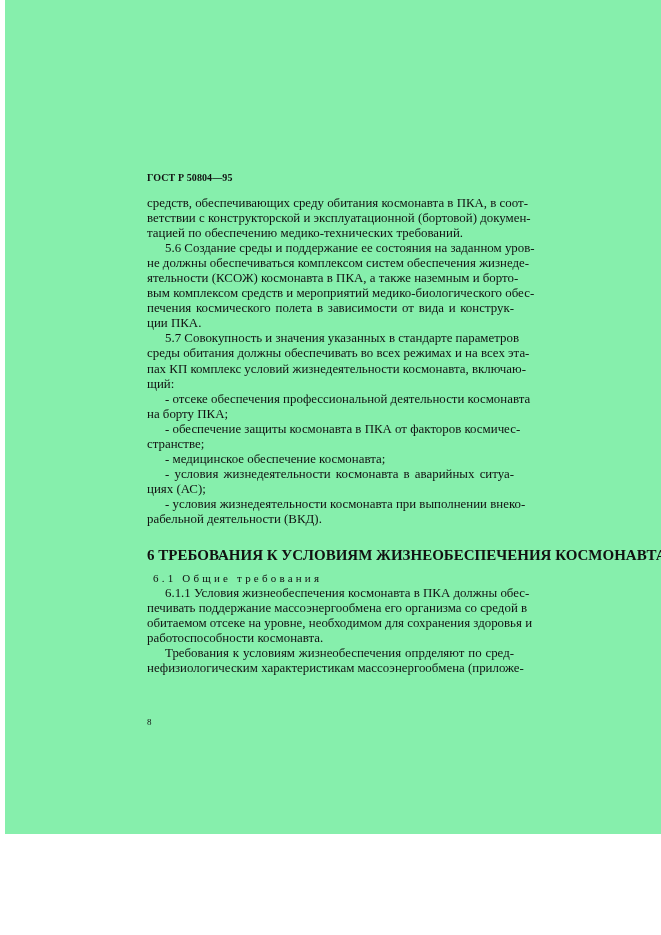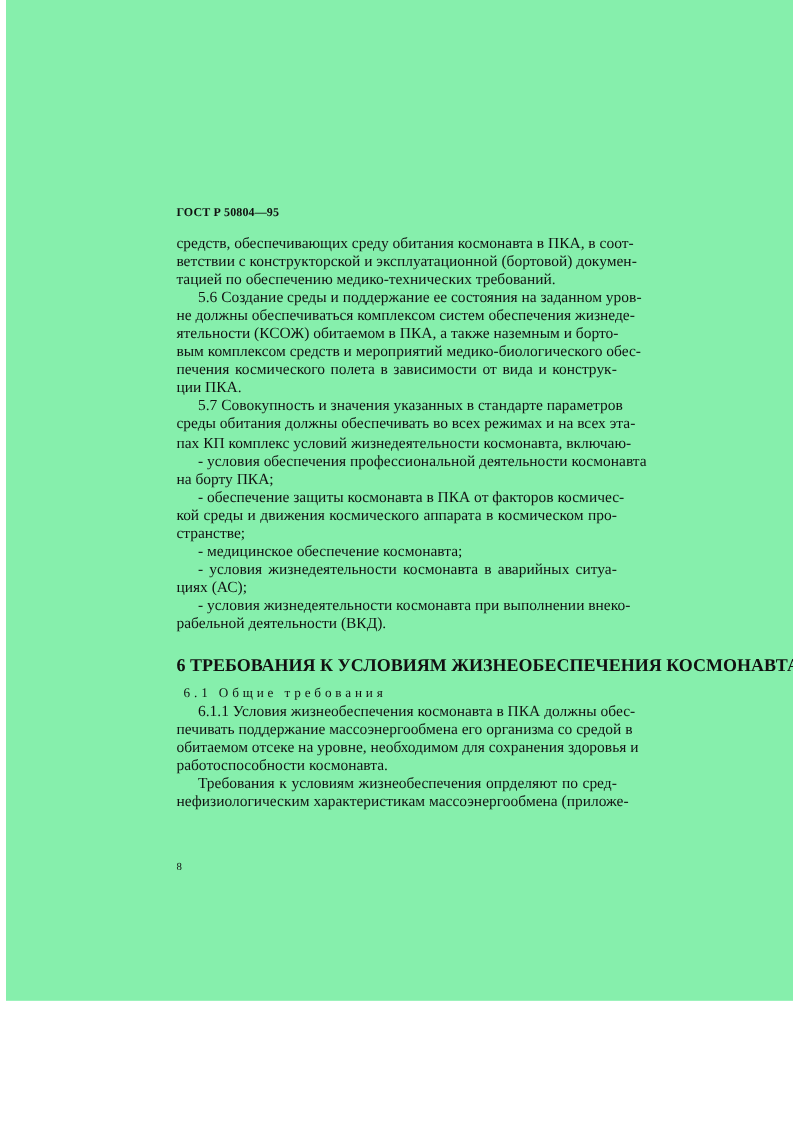--- a/index.html
+++ b/index.html
@@ -27,39 +27,39 @@
 
       <div class="p">
         <span class="line">средств, обеспечивающих среду обитания космонавта в ПКА, в соот-</span>
         <span class="line">ветствии с конструкторской и эксплуатационной (бортовой) докумен-</span>
         <span class="line last">тацией по обеспечению медико-технических требований.</span>
       </div>
 
       <div class="p">
         <span class="line" style="padding-left:18px">5.6 Создание среды и поддержание ее состояния на заданном уров-</span>
         <span class="line">не должны обеспечиваться комплексом систем обеспечения жизнеде-</span>
-        <span class="line">ятельности (КСОЖ) обитаемом в ПКА, а также наземным и борто-</span>
+        <span class="line">ятельности (КСОЖ) космонавта в ПКА, а также наземным и борто-</span>
         <span class="line">вым комплексом средств и мероприятий медико-биологического обес-</span>
         <span class="line">печения космического полета  в зависимости  от вида  и  конструк-</span>
         <span class="line last">ции ПКА.</span>
       </div>
 
       <div class="p">
         <span class="line" style="padding-left:18px">5.7 Совокупность и значения указанных  в стандарте параметров</span>
         <span class="line">среды обитания должны обеспечивать во всех режимах и на всех эта-</span>
         <span class="line">пах КП комплекс условий жизнедеятельности космонавта, включаю-</span>
+        <span class="line last">щий:</span>
       </div>
 
       <div class="p">
-        <span class="line" style="padding-left:18px">- условия обеспечения профессиональной деятельности космонавта</span>
+        <span class="line" style="padding-left:18px">- отсеке обеспечения профессиональной деятельности космонавта</span>
         <span class="line last">на борту ПКА;</span>
       </div>
       <div class="p">
         <span class="line" style="padding-left:18px">- обеспечение защиты космонавта в ПКА от факторов космичес-</span>
-        <span class="line">кой среды и движения космического аппарата в космическом про-</span>
         <span class="line last">странстве;</span>
       </div>
       <div class="p">
         <span class="line last" style="padding-left:18px">- медицинское обеспечение космонавта;</span>
       </div>
       <div class="p">
         <span class="line" style="padding-left:18px">- условия  жизнедеятельности  космонавта  в  аварийных  ситуа-</span>
         <span class="line last">циях (АС);</span>
       </div>
       <div class="p">

